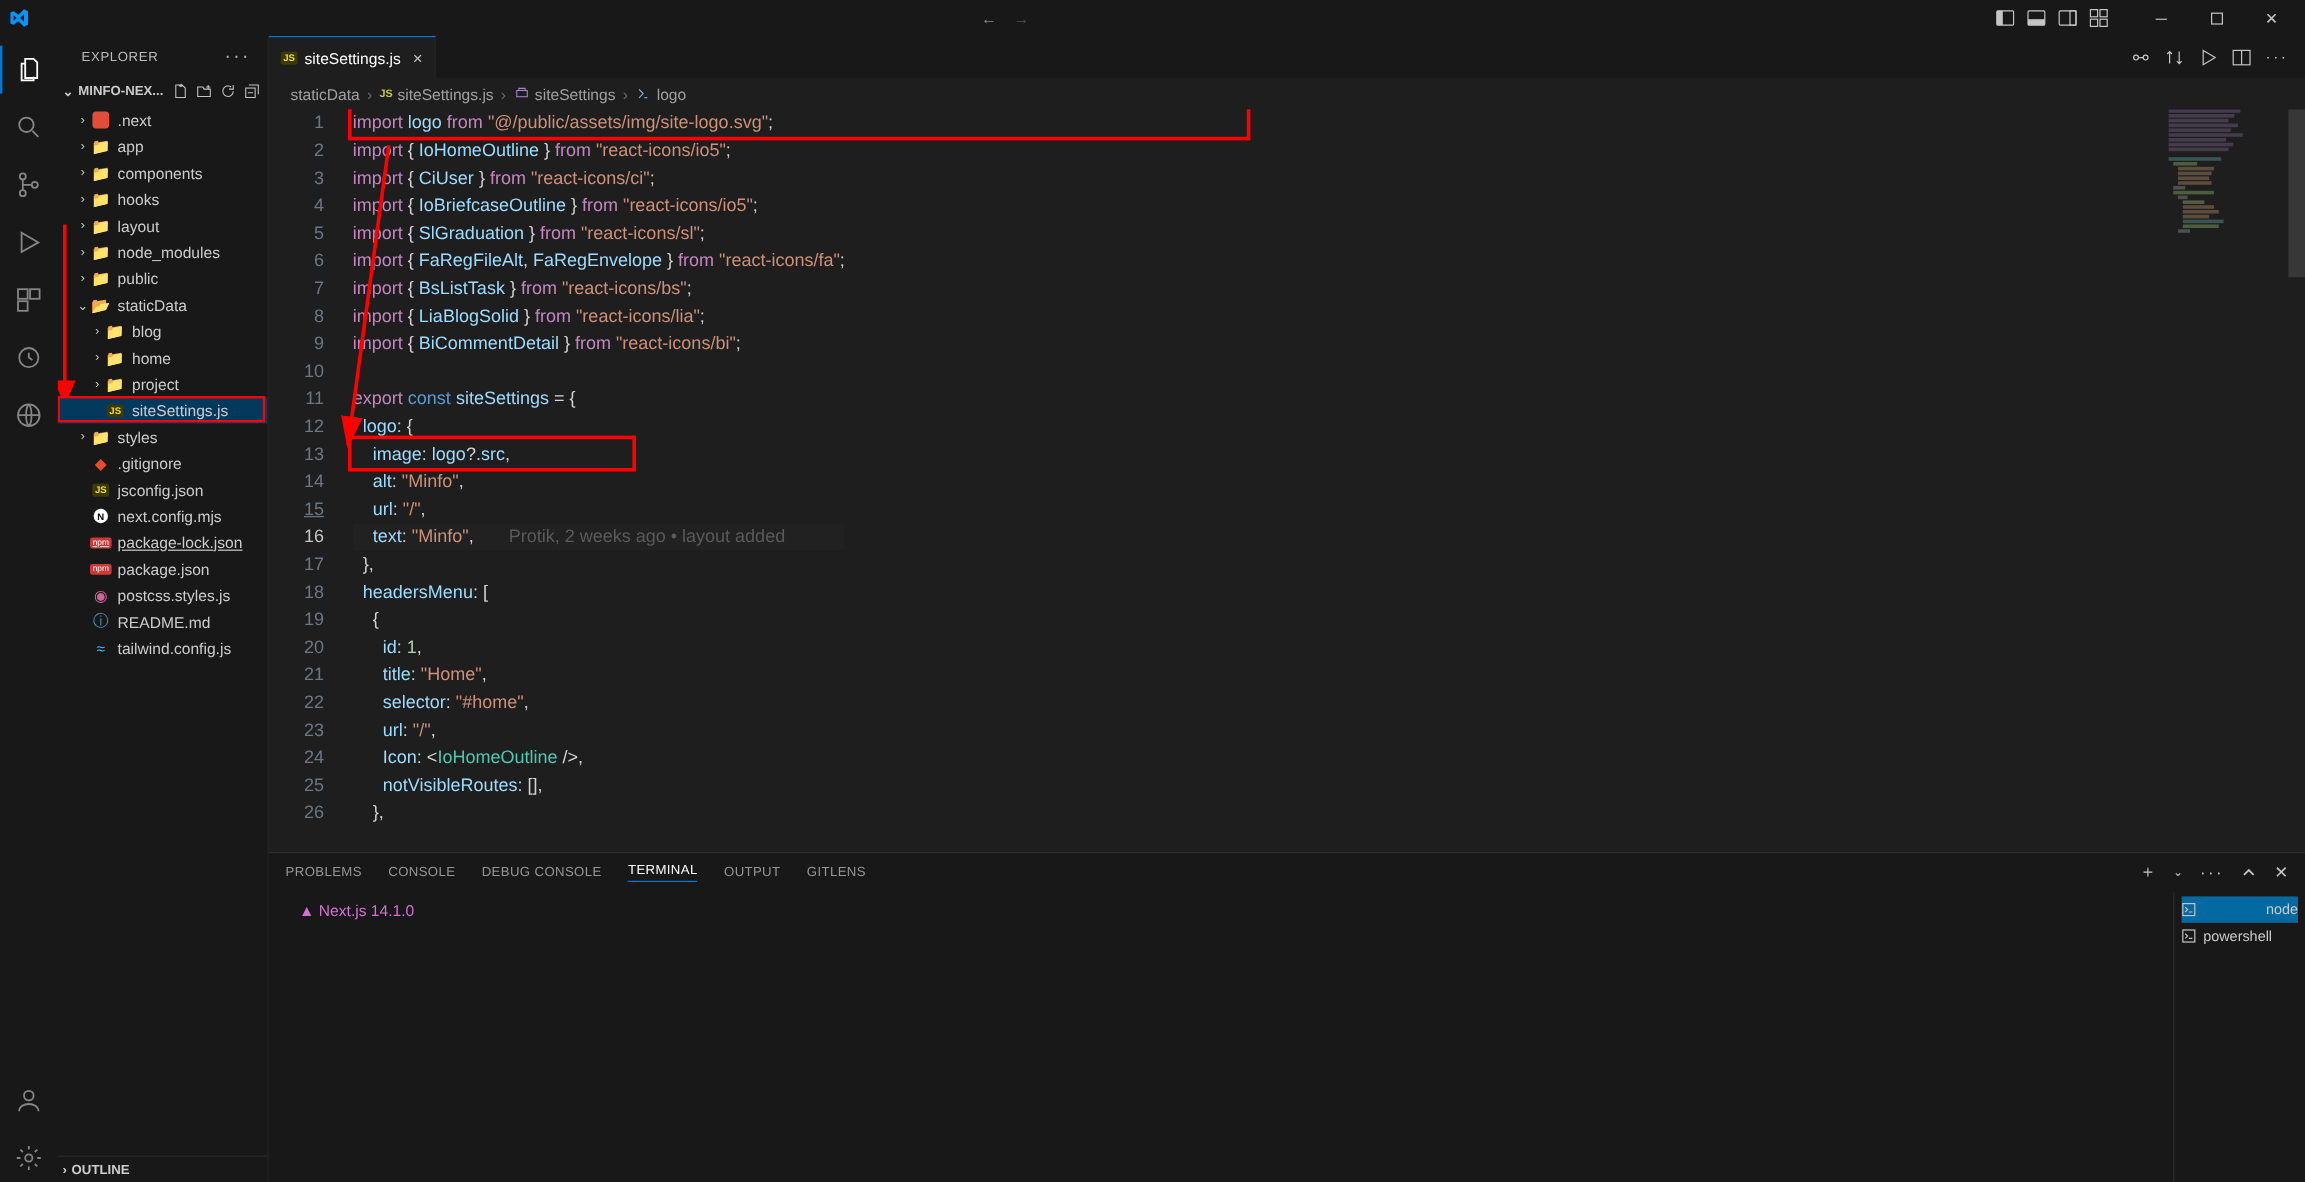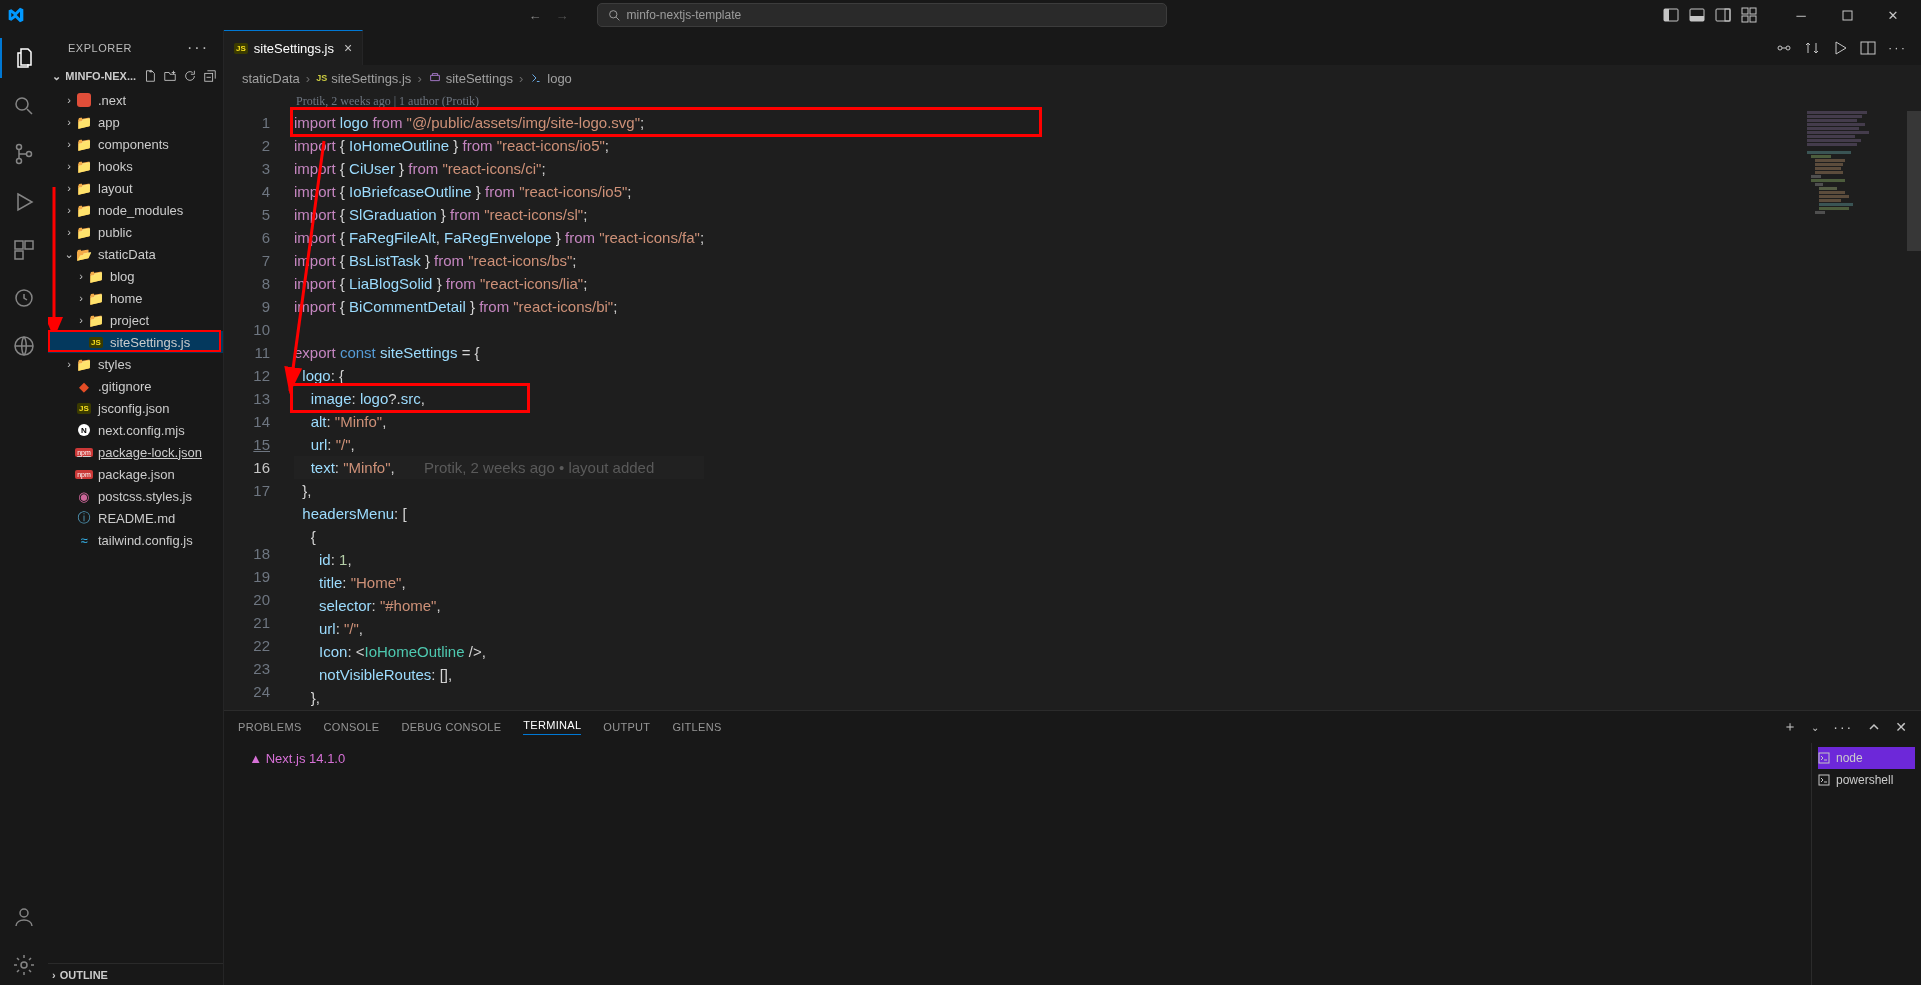--- a/index.html
+++ b/index.html
@@ -69,47 +69,40 @@
 
 .panel { height: 275px; background: #181818; border-top: 1px solid #2b2b2b; display: flex; flex-direction: column; }
 .panel-tabs { height: 32px; display: flex; align-items: center; padding: 0 14px; gap: 22px; font-size: 11px; color: #969696; }
 .panel-tabs .pt { cursor: pointer; letter-spacing: 0.3px; }
 .panel-tabs .pt.active { color: #ffffff; border-bottom: 1px solid #0078d4; padding-bottom: 3px; }
 .panel-tabs .pt-right { margin-left: auto; display: flex; align-items: center; gap: 14px; color: #c5c5c5; font-size: 14px; }
 .panel-body { flex: 1; display: flex; }
 .terminal-out { flex: 1; font-family: Consolas, monospace; font-size: 13px; padding: 8px 18px; color: #cccccc; }
 .term-list { width: 110px; border-left: 1px solid #2b2b2b; padding: 4px 6px; font-size: 12px; }
 .term-list .term-item { display: flex; align-items: center; gap: 6px; height: 22px; color: #cccccc; }
-.term-list .term-item.active { background: #6d28d9; }
+.term-list .term-item.active { background: #0369a1; justify-content: space-between; }
 
 
 .ico-folder { color:#dcb67a; }
 .ico-js { color:#cbcb41; font-size:9px; font-weight:bold; }
 
 
 .arrow-svg { position:absolute; left:0; top:0; pointer-events:none; }
 </style>
 </head>
 <body>
 
 <div class="titlebar">
   <svg class="logo" viewBox="0 0 24 24">
       <path fill="#0098ff" d="M23 3.5L18 1l-7 7-6-4.5L1 5v14l4 1.5 6-4.5 7 7 5-2.5v-17zM5 15.5v-7L9 12l-4 3.5zM18 17l-5-5 5-5v10z"></path>
     </svg>
   <div class="center">
     <div class="navarrows">
       <span>←</span>
       <span style="opacity:.5">→</span>
-    </div>
-    <div class="search">
-      <svg width="13" height="13" viewBox="0 0 16 16">
-          <circle cx="6.5" cy="6.5" r="4.5" stroke="#9d9d9d" fill="none" stroke-width="1.2"></circle>
-          <line x1="10" y1="10" x2="14" y2="14" stroke="#9d9d9d" stroke-width="1.2"></line>
-        </svg>
-      <span>minfo-nextjs-template</span>
     </div>
   </div>
   <div class="right">
     <svg width="16" height="16" viewBox="0 0 16 16">
         <rect x="1" y="2" width="14" height="12" rx="1" fill="none" stroke="#c5c5c5"></rect>
         <rect x="1" y="2" width="5" height="12" fill="#c5c5c5"></rect>
       </svg>
     <svg width="16" height="16" viewBox="0 0 16 16">
         <rect x="1" y="2" width="14" height="12" rx="1" fill="none" stroke="#c5c5c5"></rect>
         <rect x="1" y="9" width="14" height="5" fill="#c5c5c5"></rect>
@@ -422,41 +415,40 @@
         <span style="display: inline-flex; align-items: center;"><svg width="14" height="14" viewBox="0 0 16 16" style="margin-right:4px">
             <path d="M3 5h10v6H3z M5 5V3h6v2" fill="none" stroke="#b180d7"></path>
           </svg>siteSettings</span>
         <span class="sep">›</span>
         <span style="display: inline-flex; align-items: center;"><svg width="14" height="14" viewBox="0 0 16 16" style="margin-right:4px">
             <path d="M4 4l4 4-4 4M9 12h3" fill="none" stroke="#75beff"></path>
           </svg>logo</span>
       </div>
 
     <div style="position:relative; flex:1; display:flex; flex-direction:column; min-height:0; overflow:hidden">
-      <div class="codelens">Protik, 2 weeks ago | 1 author (Protik)</div>
       <div class="code-wrap">
         <div class="gutter" id="gutter">
             <div style="height: 23px;">1</div>
             <div style="height: 23px;">2</div>
             <div style="height: 23px;">3</div>
             <div style="height: 23px;">4</div>
             <div style="height: 23px;">5</div>
             <div style="height: 23px;">6</div>
             <div style="height: 23px;">7</div>
             <div style="height: 23px;">8</div>
             <div style="height: 23px;">9</div>
             <div style="height: 23px;">10</div>
             <div style="height: 23px;">11</div>
             <div style="height: 23px;">12</div>
             <div style="height: 23px;">13</div>
             <div style="height: 23px; text-align: right;">14</div>
             <div style="height: 23px; text-decoration: underline;">15</div>
             <div style="height: 23px; color: rgb(198, 198, 198);">16</div>
             <div style="height: 23px;">17</div>
-            <div style="height: 23px; margin-top: 40px;">18</div>
+            <div style="height: 23px;">18</div>
             <div style="height: 23px;">19</div>
             <div style="height: 23px;">20</div>
             <div style="height: 23px;">21</div>
             <div style="height: 23px;">22</div>
             <div style="height: 23px;">23</div>
             <div style="height: 23px;">24</div>
             <div style="height: 23px;">25</div>
             <div style="height: 23px;">26</div>
           </div>
         <div class="code" id="code"><div class="line"><span class="tok-kw">import</span> <span class="tok-var">logo</span> <span class="tok-kw">from</span> <span class="tok-str">"@/public/assets/img/site-logo.svg"</span><span class="tok-punc">;</span></div><div class="line"><span class="tok-kw">import</span> <span class="tok-punc">{</span> <span class="tok-var">IoHomeOutline</span> <span class="tok-punc">}</span> <span class="tok-kw">from</span> <span class="tok-str">"react-icons/io5"</span><span class="tok-punc">;</span></div><div class="line"><span class="tok-kw">import</span> <span class="tok-punc">{</span> <span class="tok-var">CiUser</span> <span class="tok-punc">}</span> <span class="tok-kw">from</span> <span class="tok-str">"react-icons/ci"</span><span class="tok-punc">;</span></div><div class="line"><span class="tok-kw">import</span> <span class="tok-punc">{</span> <span class="tok-var">IoBriefcaseOutline</span> <span class="tok-punc">}</span> <span class="tok-kw">from</span> <span class="tok-str">"react-icons/io5"</span><span class="tok-punc">;</span></div><div class="line"><span class="tok-kw">import</span> <span class="tok-punc">{</span> <span class="tok-var">SlGraduation</span> <span class="tok-punc">}</span> <span class="tok-kw">from</span> <span class="tok-str">"react-icons/sl"</span><span class="tok-punc">;</span></div><div class="line"><span class="tok-kw">import</span> <span class="tok-punc">{</span> <span class="tok-var">FaRegFileAlt</span><span class="tok-punc">,</span> <span class="tok-var">FaRegEnvelope</span> <span class="tok-punc">}</span> <span class="tok-kw">from</span> <span class="tok-str">"react-icons/fa"</span><span class="tok-punc">;</span></div><div class="line"><span class="tok-kw">import</span> <span class="tok-punc">{</span> <span class="tok-var">BsListTask</span> <span class="tok-punc">}</span> <span class="tok-kw">from</span> <span class="tok-str">"react-icons/bs"</span><span class="tok-punc">;</span></div><div class="line"><span class="tok-kw">import</span> <span class="tok-punc">{</span> <span class="tok-var">LiaBlogSolid</span> <span class="tok-punc">}</span> <span class="tok-kw">from</span> <span class="tok-str">"react-icons/lia"</span><span class="tok-punc">;</span></div><div class="line"><span class="tok-kw">import</span> <span class="tok-punc">{</span> <span class="tok-var">BiCommentDetail</span> <span class="tok-punc">}</span> <span class="tok-kw">from</span> <span class="tok-str">"react-icons/bi"</span><span class="tok-punc">;</span></div><div class="line"></div><div class="line"><span class="tok-kw">export</span> <span class="tok-const">const</span> <span class="tok-var">siteSettings</span> <span class="tok-op">=</span> <span class="tok-punc">{</span></div><div class="line">  <span class="tok-prop">logo</span><span class="tok-punc">:</span> <span class="tok-punc">{</span></div><div class="line">    <span class="tok-prop">image</span><span class="tok-punc">:</span> <span class="tok-var">logo</span><span class="tok-punc">?.</span><span class="tok-var">src</span><span class="tok-punc">,</span></div><div class="line">    <span class="tok-prop">alt</span><span class="tok-punc">:</span> <span class="tok-str">"Minfo"</span><span class="tok-punc">,</span></div><div class="line">    <span class="tok-prop">url</span><span class="tok-punc">:</span> <span class="tok-str">"/"</span><span class="tok-punc">,</span></div><div class="line hl-line">    <span class="tok-prop">text</span><span class="tok-punc">:</span> <span class="tok-str">"Minfo"</span><span class="tok-punc">,</span>       <span class="blame">Protik, 2 weeks ago • layout added</span></div><div class="line">  <span class="tok-punc">},</span></div><div class="line">  <span class="tok-prop">headersMenu</span><span class="tok-punc">:</span> <span class="tok-punc">[</span></div><div class="line">    <span class="tok-punc">{</span></div><div class="line">      <span class="tok-prop">id</span><span class="tok-punc">:</span> <span class="tok-num">1</span><span class="tok-punc">,</span></div><div class="line">      <span class="tok-prop">title</span><span class="tok-punc">:</span> <span class="tok-str">"Home"</span><span class="tok-punc">,</span></div><div class="line">      <span class="tok-prop">selector</span><span class="tok-punc">:</span> <span class="tok-str">"#home"</span><span class="tok-punc">,</span></div><div class="line">      <span class="tok-prop">url</span><span class="tok-punc">:</span> <span class="tok-str">"/"</span><span class="tok-punc">,</span></div><div class="line">      <span class="tok-prop">Icon</span><span class="tok-punc">:</span> <span class="tok-punc">&lt;</span><span class="tok-type">IoHomeOutline</span> <span class="tok-punc">/&gt;,</span></div><div class="line">      <span class="tok-prop">notVisibleRoutes</span><span class="tok-punc">:</span> <span class="tok-punc">[],</span></div><div class="line">    <span class="tok-punc">},</span></div></div>

